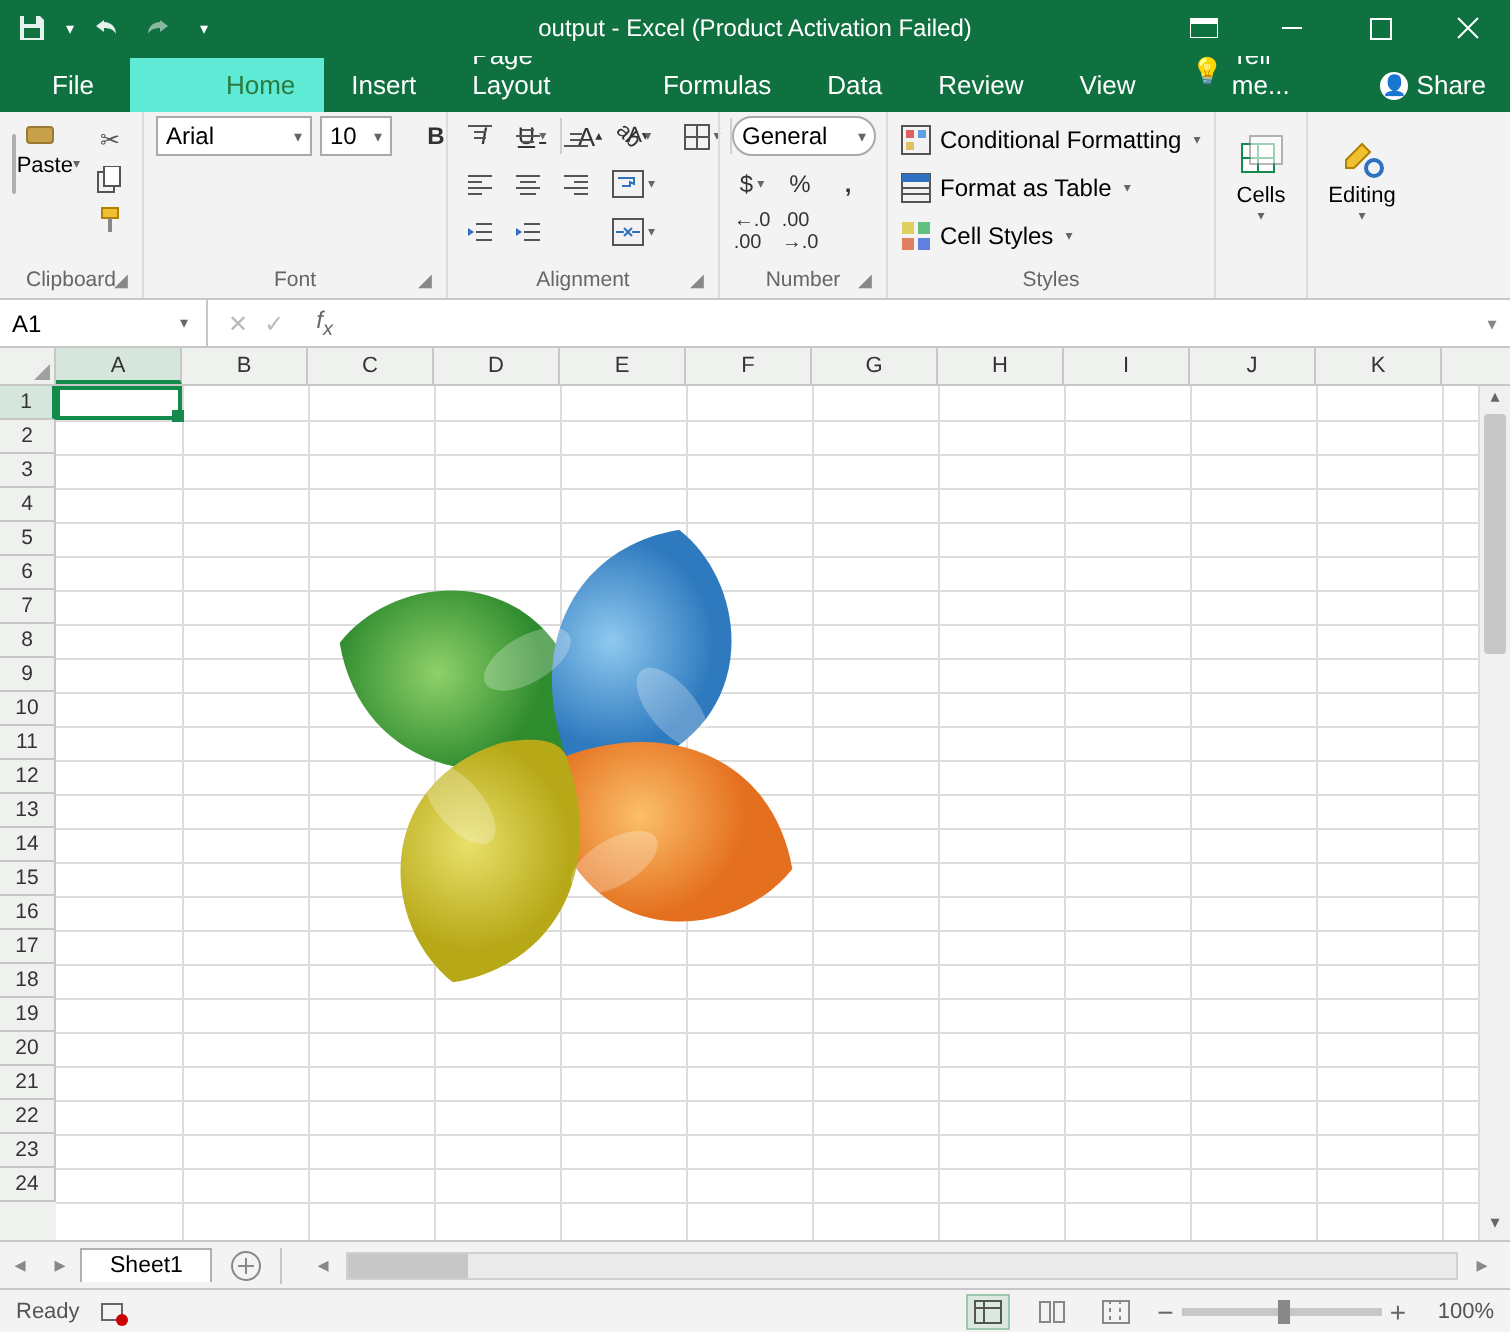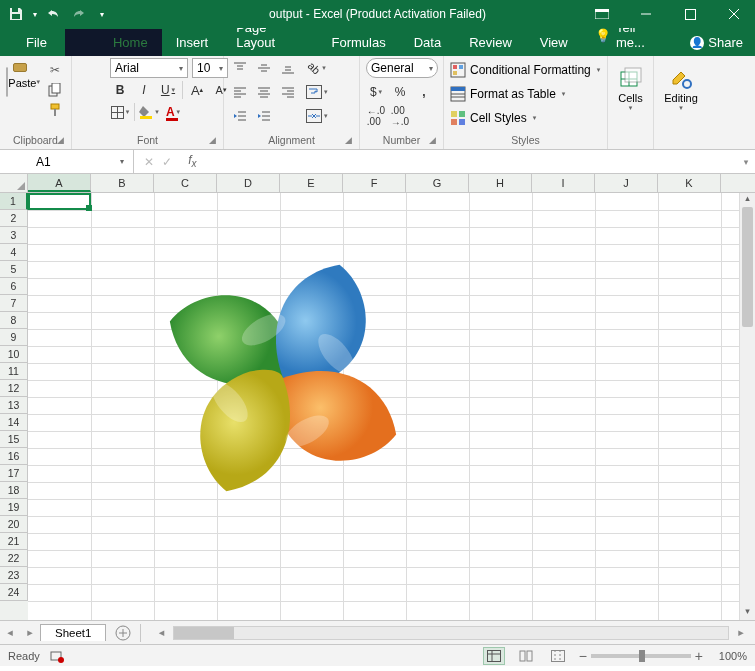--- a/index.html
+++ b/index.html
@@ -7,21 +7,21 @@
 
 .titlebar { background: #0f7040; height: 28px; display: flex; align-items: center; color: #fff; position: relative; }
 .qat { display: flex; align-items: center; gap: 4px; padding-left: 6px; }
 .qat .ic { width: 20px; height: 20px; display: flex; align-items: center; justify-content: center; cursor: pointer; }
 .title-text { position: absolute; left: 50%; transform: translateX(-50%); font-size: 12px; }
 .winbtns { margin-left: auto; display: flex; gap: 2px; }
 .winbtns .wb { width: 42px; height: 28px; display: flex; align-items: center; justify-content: center; cursor: pointer; }
 
 .tabbar { background: #0f7040; height: 28px; display: flex; align-items: flex-end; color: #fff; padding-left: 8px; gap: 0; }
 .tab { padding: 6px 14px; font-size: 13px; cursor: pointer; }
-.tab.active { background: #0f172a; color: #2b7a3f; padding-left: 48px; }
+.tab.active { background: #5eead4; color: #2b7a3f; padding-left: 48px; }
 .tab.file { padding: 6px 18px; }
 .tabbar .spacer { flex: 1; }
 .tab.tell { display: flex; align-items: center; gap: 4px; }
 .tab.share { display: flex; align-items: center; gap: 4px; padding-right: 12px; }
 
 .ribbon { background: #f3f3f3; border-bottom: 1px solid #c7c7c7; height: 94px; display: flex; }
 .group { border-right: 1px solid #dcdcdc; display: flex; flex-direction: column; padding: 2px 6px 0 6px; position: relative; }
 .group-label { font-size: 10.5px; color: #666; text-align: center; padding: 2px 0 3px; }
 .group-body { flex: 1; display: flex; gap: 6px; align-items: flex-start; }
 .dlauncher { position: absolute; right: 2px; bottom: 2px; width: 12px; height: 12px; font-size: 9px; color: #888; cursor: pointer; }
@@ -30,39 +30,39 @@
 .paste-big { width: 34px; height: 48px; display: flex; flex-direction: row; align-items: center; justify-content: flex-end; cursor: pointer; }
 .paste-ic { width: 26px; height: 30px; background: linear-gradient(#fff,#eee); border: 1px solid #b0b0b0; border-radius: 2px; position: relative; }
 .paste-ic::before { content:""; position:absolute; top:-5px; left:6px; width:12px; height:7px; background:#c7a14a; border:1px solid #9a7a30; border-radius:2px; }
 .paste-lbl { font-size: 11px; margin-top: 2px; }
 .clip-right { display: flex; flex-direction: column; gap: 4px; padding-top: 4px; }
 .smic { width: 18px; height: 16px; display:flex; align-items:center; justify-content:center; cursor:pointer; color:#555; }
 
 .font-top { display: flex; gap: 4px; align-items:center; }
 .fbox { background:#fff; border:1px solid #aaa; height:20px; font-size:12px; padding:0 4px; display:flex; align-items:center; justify-content:space-between; cursor:pointer; }
 .fbox .dd { font-size:8px; color:#666; margin-left:4px; }
-.font-rows { display:flex; flex-direction:column; gap:2px;margin-left:32px; }
+.font-rows { display:flex; flex-direction:row; gap:12px; }
 .font-row { display:flex; gap:4px; align-items:center; }
 .btn { min-width:20px; height:20px; display:flex; align-items:center; justify-content:center; cursor:pointer; color:#333; font-size:12px; position:relative; }
 .btn .dd { font-size:7px; color:#666; margin-left:2px; }
 
 .align-cols { display:flex; gap:8px; }
 .align-col { display:flex; flex-direction:column; gap:4px; }
 .align-row { display:flex; gap:4px; }
 
 .num-col { display:flex; flex-direction:column; gap:4px; }
 
 .styles-col { display:flex; flex-direction:column; gap:4px; padding-top:2px; }
 .srow { display:flex; align-items:center; gap:4px; cursor:pointer; height:20px; }
 .srow .dd { font-size:7px; color:#666; margin-left:2px; }
 
 .cells-col, .edit-col { display:flex; flex-direction:column; align-items:center; justify-content:flex-start; padding-top:6px; cursor:pointer; }
 .cells-ic, .edit-ic { width:28px; height:28px; display:flex; align-items:center; justify-content:center; }
 
-.formulabar { height: 24px; border-bottom:1px solid #c7c7c7; display:flex; align-items:center; background:#fff;padding-left:30px; }
+.formulabar { height: 24px; border-bottom:1px solid #c7c7c7; display:flex; align-items:center; background:#fff; }
 .namebox { width: 104px; border-right:1px solid #c7c7c7; height:100%; display:flex; align-items:center; }
 .namebox input { border:none; width:84px; padding:0 6px; font-size:12px; outline:none; }
 .namebox .dd { font-size:8px; color:#666; width:16px; text-align:center; cursor:pointer; }
 .fbar-btns { display:flex; gap:8px; padding:0 10px; color:#aaa; }
 .fx { font-style:italic; color:#666; padding:0 6px; }
 .fbar-input { flex:1; height:100%; border:none; outline:none; padding:0 4px; font-size:12px; }
 .fbar-exp { width:18px; color:#888; font-size:9px; text-align:center; cursor:pointer; }
 
 .gridwrap { position:relative; height: 446px; overflow:hidden; }
 .colhdr { display:flex; height:19px; background:#eef1ee; border-bottom:1px solid #c7c7c7; }

